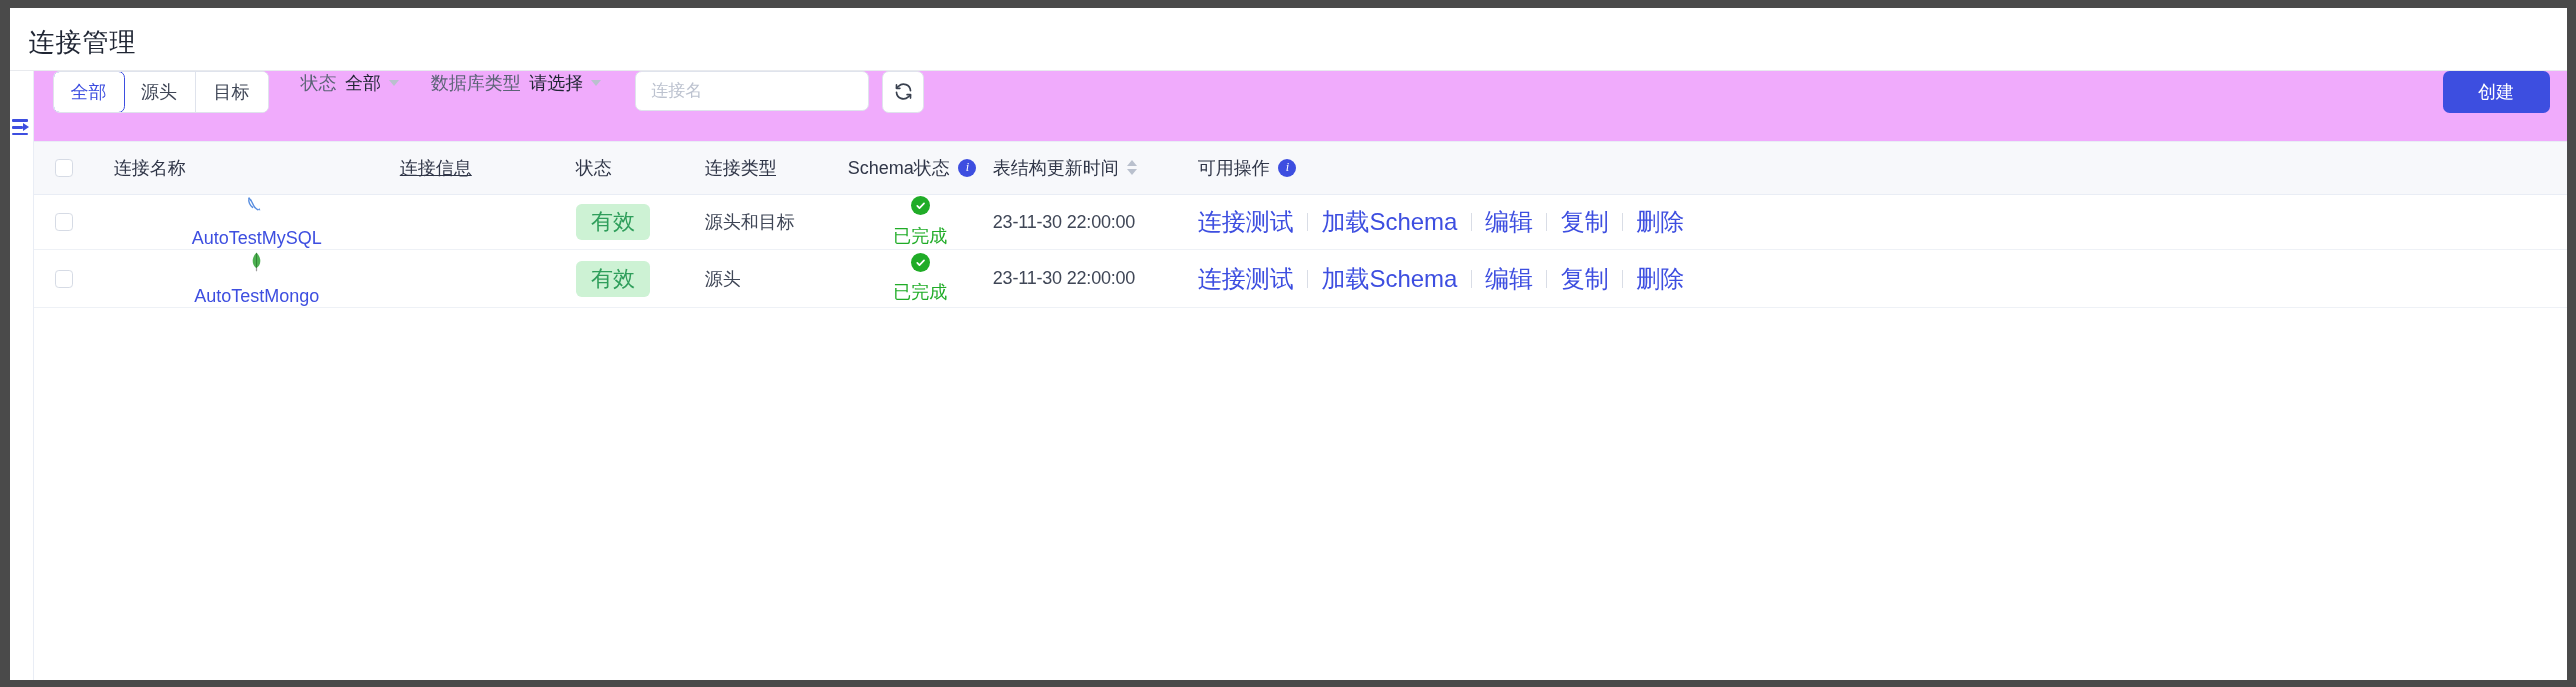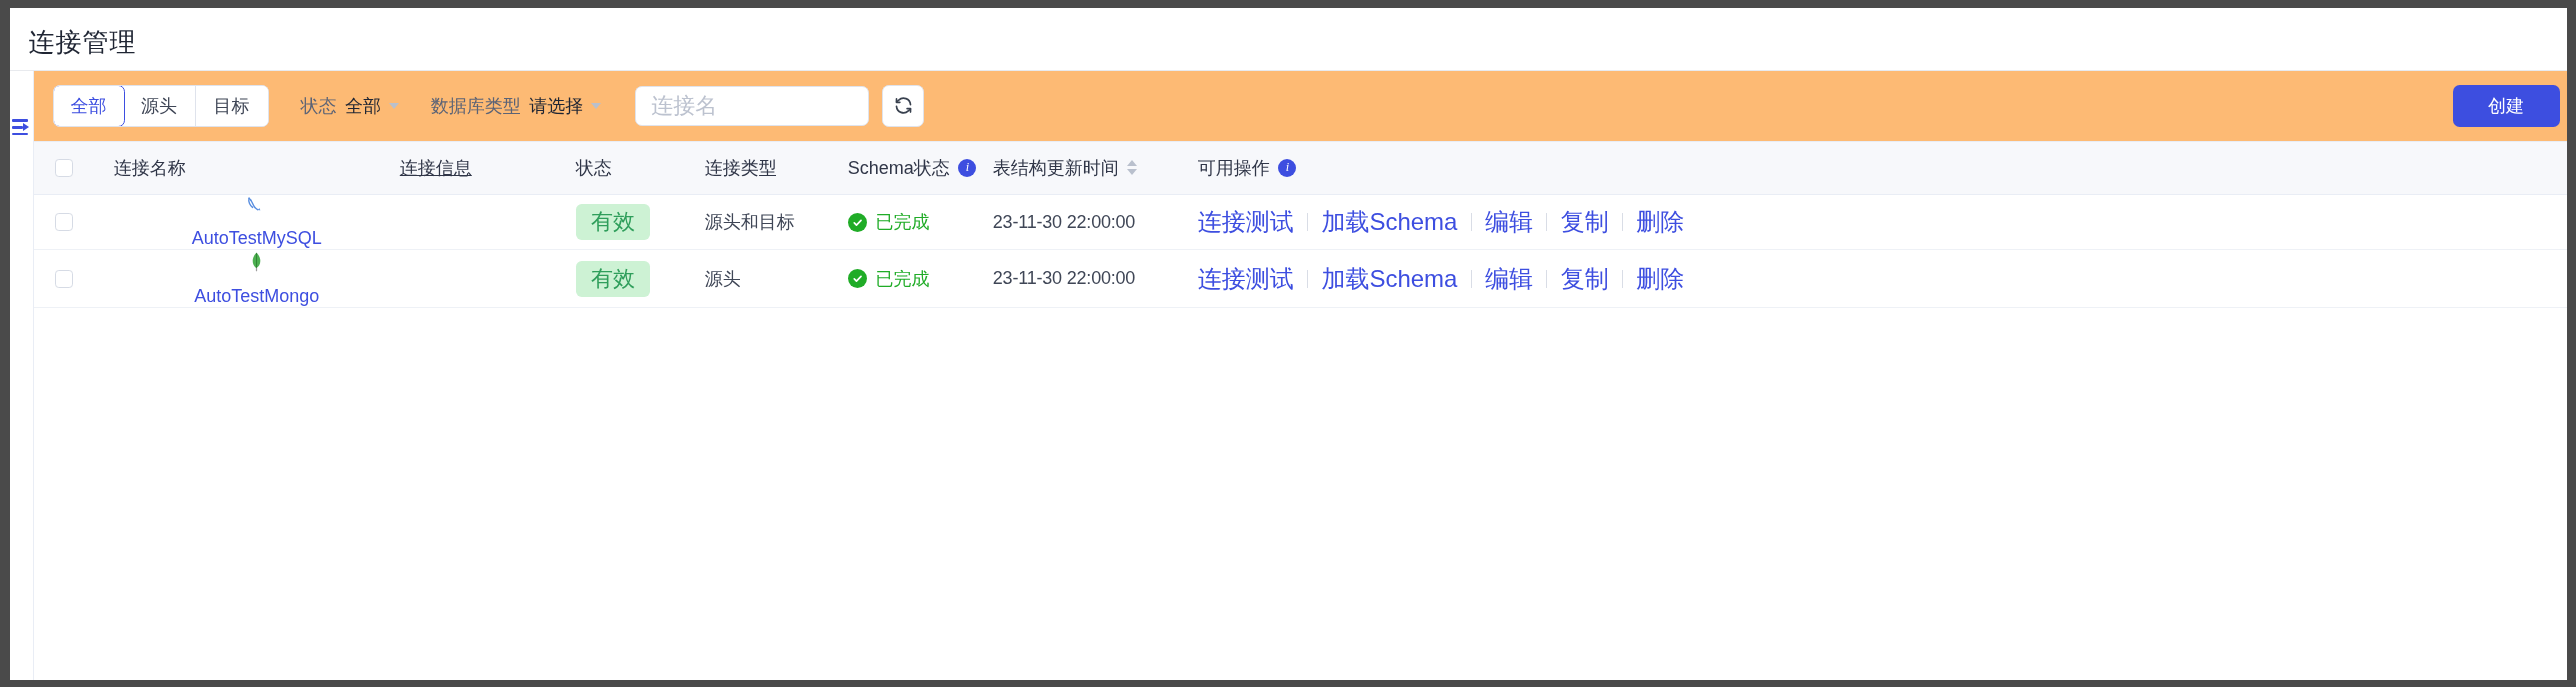--- a/index.html
+++ b/index.html
@@ -92,24 +92,24 @@
     flex-direction: column;
     min-width: 0;
     background: #ffffff;
   }
 
   
   .toolbar {
     height: 70px;
     flex: 0 0 70px;
     display: flex;
-    align-items: center;
-    padding: 0 7px 0 19px;
+    align-items: flex-start;
+    padding: 0 17px 0 19px;
     box-sizing: border-box;
-    background: #fdba74;
+    background: #f0abfc;
   }
 
   .segmented {
     display: flex;
     border: 1px solid #dfe3ec;
     border-radius: 6.7px;
     height: 40px;
     overflow: hidden;
     background: #fff;
   }
@@ -171,21 +171,21 @@
     border-radius: 6.7px;
     background: #fff;
     display: flex;
     align-items: center;
     padding: 0 13.3px;
     box-sizing: border-box;
   }
   .search-box input {
     border: none;
     outline: none;
-    font-size: 22px;
+    font-size: 17px;
     width: 100%;
     color: #1f2533;
     font-family: inherit;
     background: transparent;
   }
   .search-box input::placeholder { color: #bcc2cf; }
 
   .icon-btn {
     margin-left: 13.3px;
     width: 40px;
@@ -350,20 +350,21 @@
     font-size: 22px;
     box-sizing: border-box;
   }
 
   .schema-cell {
     display: flex;
     align-items: center;
     gap: 8.6px;
     color: #20ac27;
     font-size: 18px;
+    flex-direction: column;
   }
   .check-circle {
     width: 19px;
     height: 19px;
     border-radius: 50%;
     background: #20ac27;
     display: inline-flex;
     align-items: center;
     justify-content: center;
     flex: 0 0 auto;

